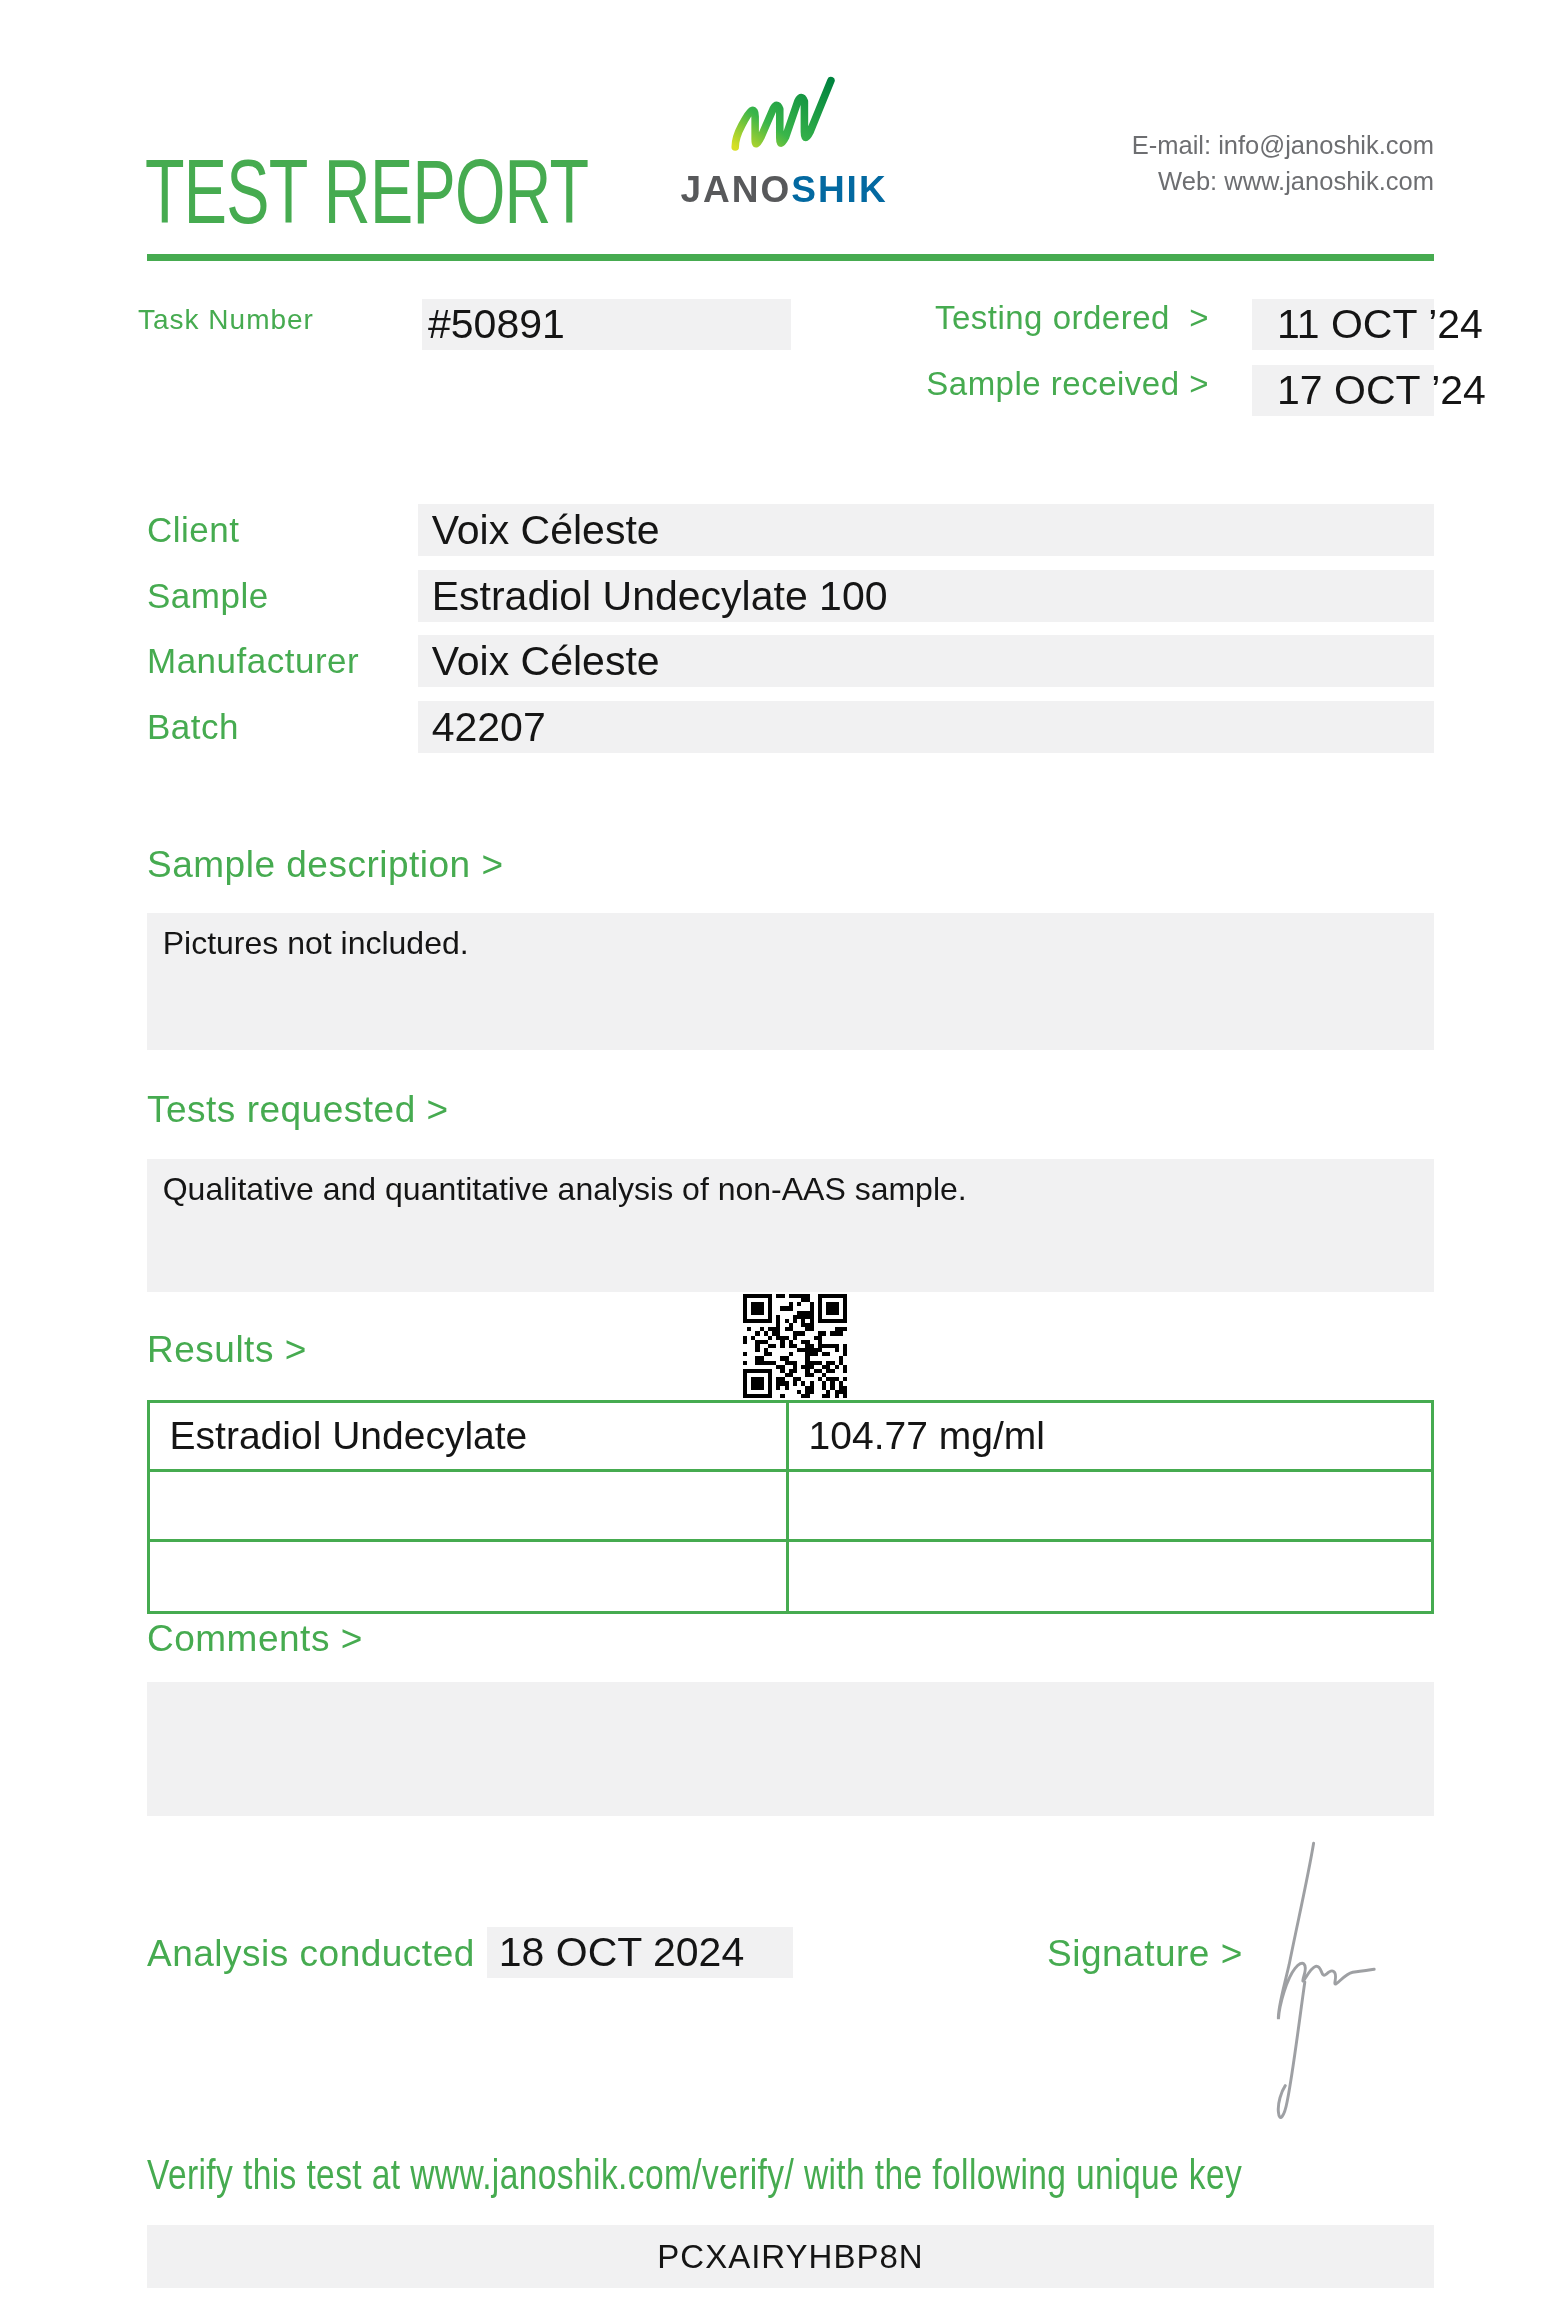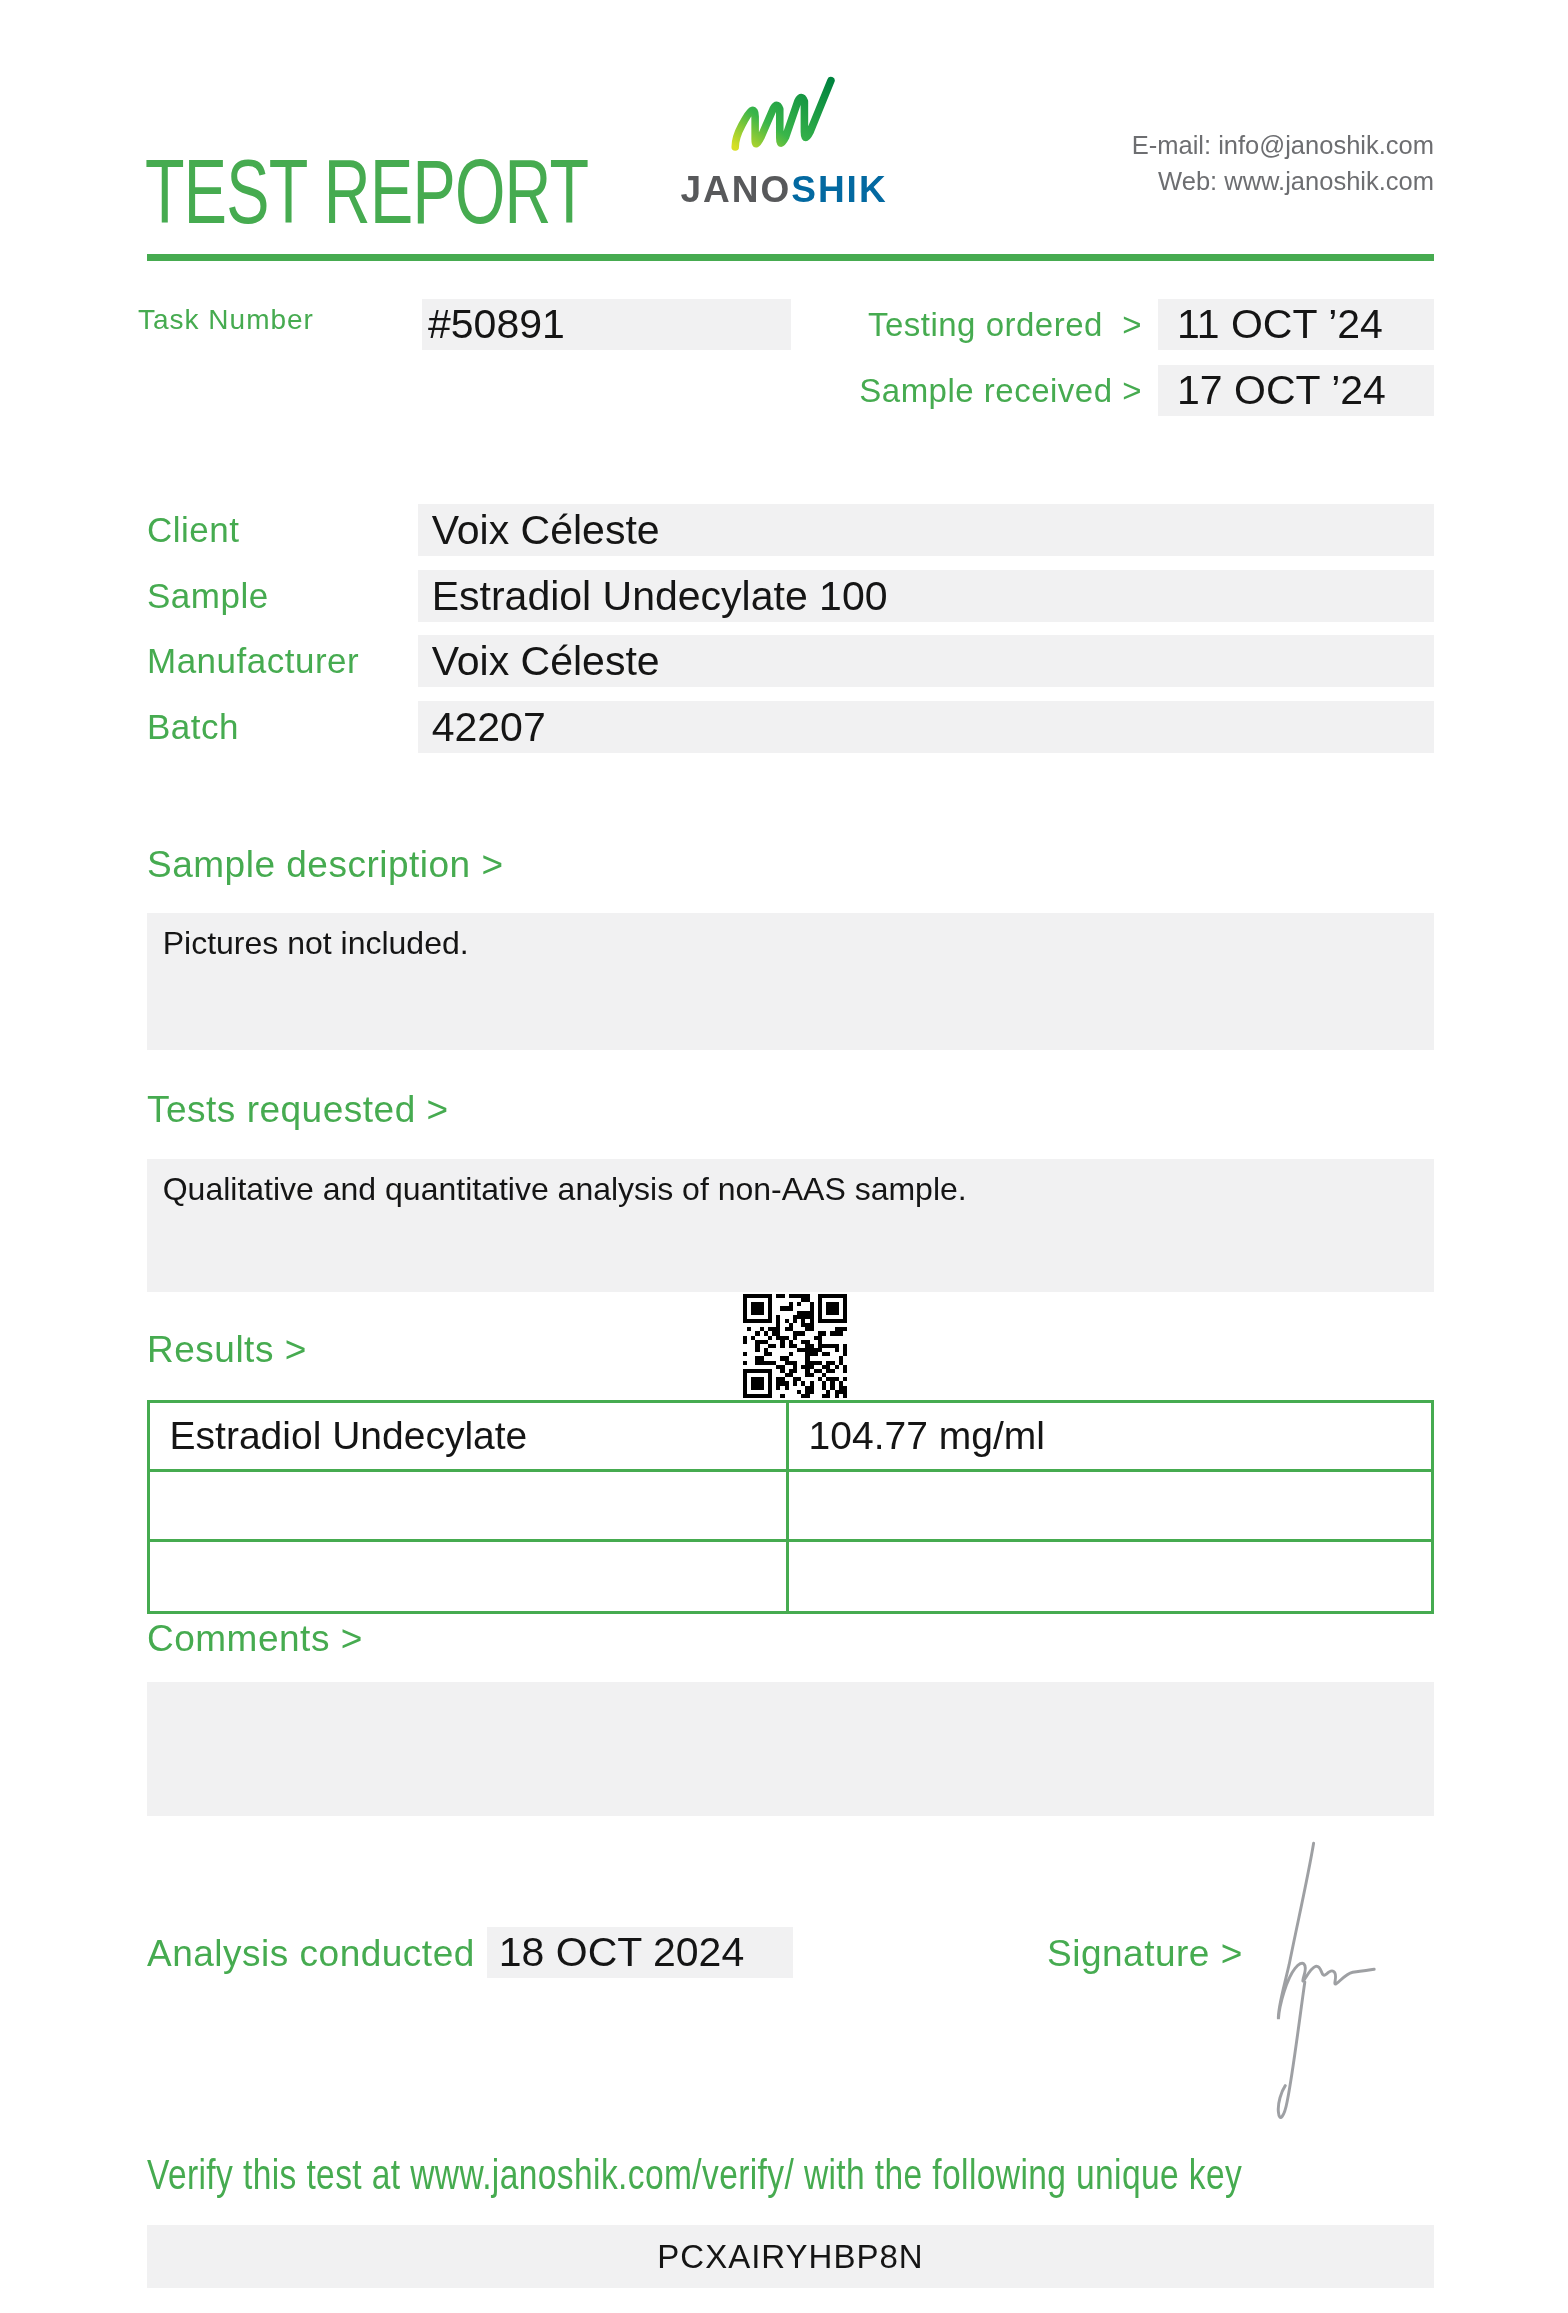--- a/index.html
+++ b/index.html
@@ -32,27 +32,27 @@
     font-size:25.5px;line-height:36px;color:var(--contact-gray);
   }
   .rule{position:absolute;left:147px;top:254px;width:1287px;height:6.9px;background:var(--green);}
 
   
   .task-label{position:absolute;left:138px;top:304px;font-size:28px;letter-spacing:1px;color:var(--green);text-align:center;}
   .task-box{
     position:absolute;left:422px;top:299px;width:369px;height:51px;background:var(--box-gray);
     font-size:41px;line-height:51px;padding-left:6px;white-space:nowrap;
   }
-  .date-row{position:absolute;left:882px;width:552px;height:51px;display:flex;align-items:center;justify-content:flex-end;}
+  .date-row{position:absolute;left:882px;width:552px;height:51px;display:flex;align-items:flex-start;justify-content:flex-end;gap:40px;}
   .date-row.r1{top:299px;}
   .date-row.r2{top:365px;}
   .date-label{font-size:33px;letter-spacing:0.5px;color:var(--green);white-space:pre;}
   .date-box{
-    width:276px;height:51px;margin-left:16px;background:var(--box-gray);
-    font-size:41px;line-height:51px;padding-left:19px;white-space:nowrap;flex:0 0 auto;
+    width:182px;height:51px;margin-left:3px;background:var(--box-gray);
+    font-size:41px;line-height:51px;padding-left:25px;white-space:nowrap;flex:0 0 auto;
   }
 
   
   .info{position:absolute;left:147px;top:504px;width:1287px;}
   .info-row{display:flex;height:52px;margin-bottom:13.7px;}
   .info-label{width:271px;display:flex;align-items:center;font-size:35px;letter-spacing:0.5px;color:var(--green);}
   .info-value{flex:1;background:var(--box-gray);font-size:41px;line-height:52px;padding-left:13.7px;white-space:nowrap;}
 
   
   .sec-head{position:absolute;left:147px;font-size:37px;letter-spacing:0.5px;color:var(--green);line-height:1.2;}

